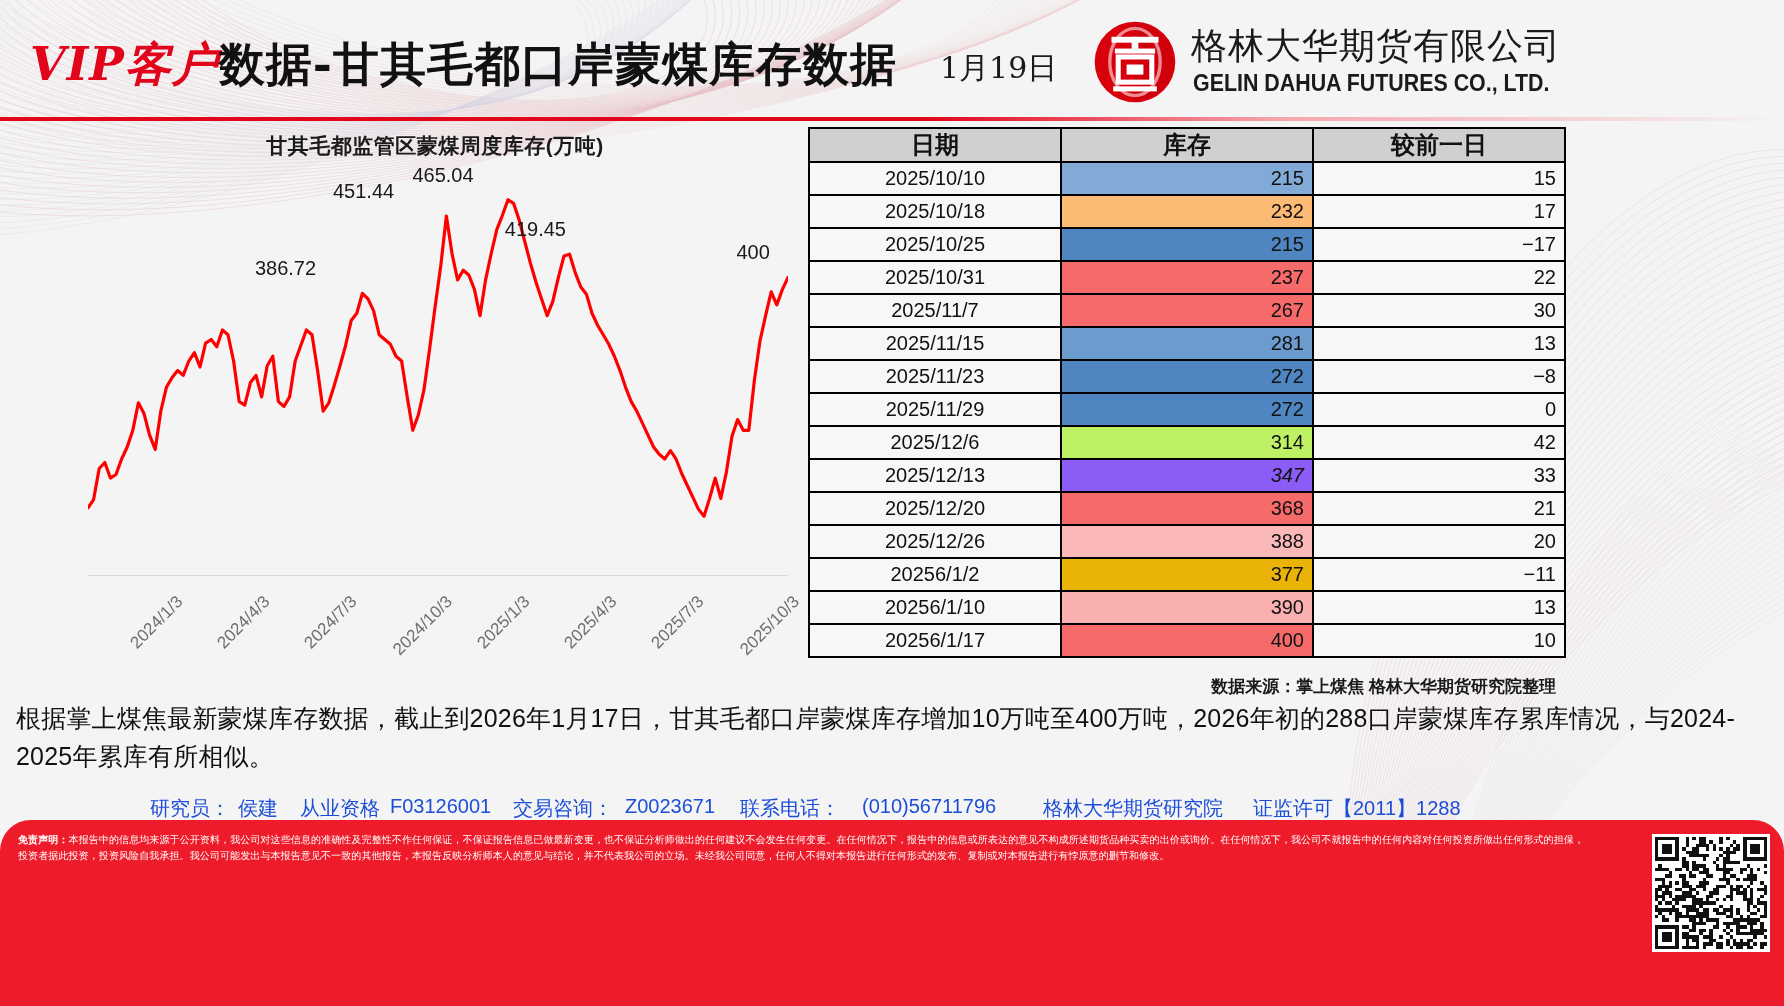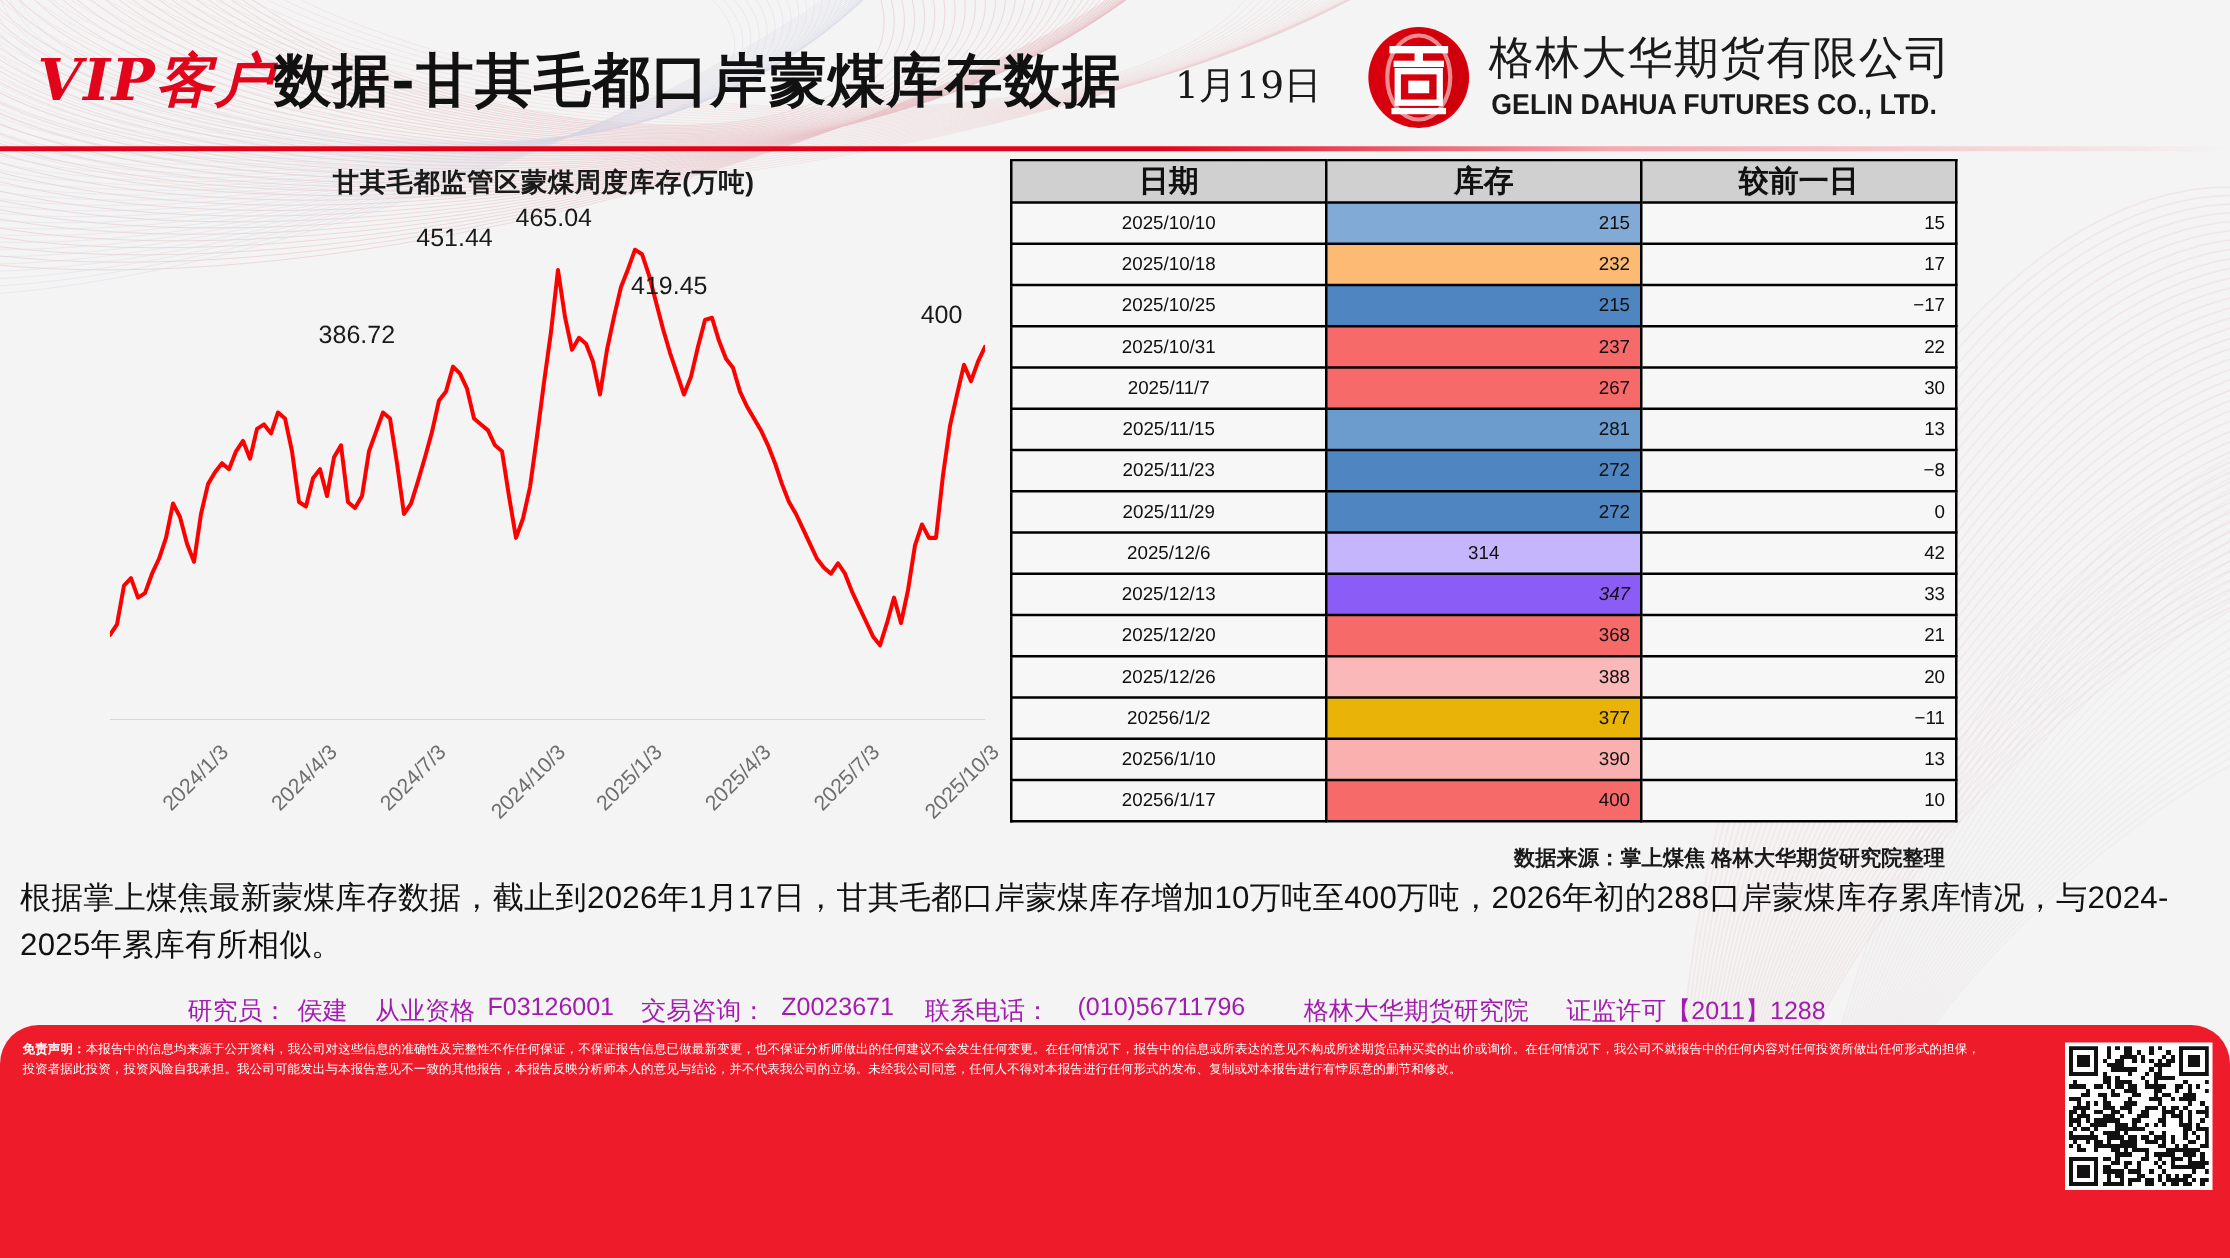--- a/index.html
+++ b/index.html
@@ -42,35 +42,35 @@
   .plot{position:absolute;left:88px;top:32px;width:700px;height:418px;}
   .xlab{position:absolute;font-size:17px;color:#6e6e6e;white-space:nowrap;
      transform:rotate(-45deg);transform-origin:right top;}
   .annot{position:absolute;font-size:20px;color:#1a1a1a;white-space:nowrap;}
 
   
   .table-wrap{position:absolute;left:808px;top:127px;width:760px;z-index:2;}
   table.inv{border-collapse:collapse;table-layout:fixed;width:758px;
      background:#f7f7f7;}
   table.inv th,table.inv td{border:2px solid #000;height:33px;padding:0 8px;
-     font-size:15px;color:#111;box-sizing:border-box;}
+     font-size:20px;color:#111;box-sizing:border-box;}
   table.inv th{background:#d0d0d0;text-align:center;font-weight:bold;font-size:24px;}
   td.c-date{text-align:center;background:#f7f7f7;width:330px;}
   td.c-inv{text-align:right;width:222px;}
   td.c-chg{text-align:right;background:#f7f7f7;width:206px;}
   .src{position:absolute;right:12px;top:548px;font-size:17px;font-weight:bold;
      color:#1a1a1a;white-space:nowrap;}
 
   
   .commentary{position:absolute;left:16px;top:700px;width:1750px;z-index:2;
      font-size:25px;line-height:1.5;color:#111;letter-spacing:.2px;}
 
   
   .researcher{position:absolute;left:0;top:795px;width:1784px;height:36px;z-index:2;
-     font-size:20px;color:#a21caf;}
+     font-size:20px;color:#1d4ed8;}
   .researcher span{position:absolute;white-space:nowrap;}
 
   
   .disclaimer{position:absolute;left:0;top:820px;width:1784px;height:240px;
      background:#ee1c2a;color:#fff;z-index:4;box-sizing:border-box;
      padding:12px 200px 10px 18px;font-size:10px;line-height:1.62;
      letter-spacing:.1px;text-align:justify;border-radius:31px;}
   .disclaimer b{font-weight:bold;}
   .qr{position:absolute;right:14px;top:834px;width:118px;height:118px;z-index:5;
      background:#fff;padding:3px;box-sizing:border-box;}
@@ -391,21 +391,21 @@
           <td class="c-inv" style="background: rgb(79, 133, 193);">272</td>
           <td class="c-chg">−8</td>
         </tr>
         <tr>
           <td class="c-date">2025/11/29</td>
           <td class="c-inv" style="background: rgb(79, 133, 193);">272</td>
           <td class="c-chg">0</td>
         </tr>
         <tr>
           <td class="c-date">2025/12/6</td>
-          <td class="c-inv" style="background: #c4b5fd; text-align: center;">314</td>
+          <td class="c-inv" style="background: #bef264;">314</td>
           <td class="c-chg">42</td>
         </tr>
         <tr>
           <td class="c-date">2025/12/13</td>
           <td class="c-inv" style="background: #8b5cf6; font-style: italic;">347</td>
           <td class="c-chg">33</td>
         </tr>
         <tr>
           <td class="c-date">2025/12/20</td>
           <td class="c-inv" style="background: rgb(247, 106, 106);">368</td>

